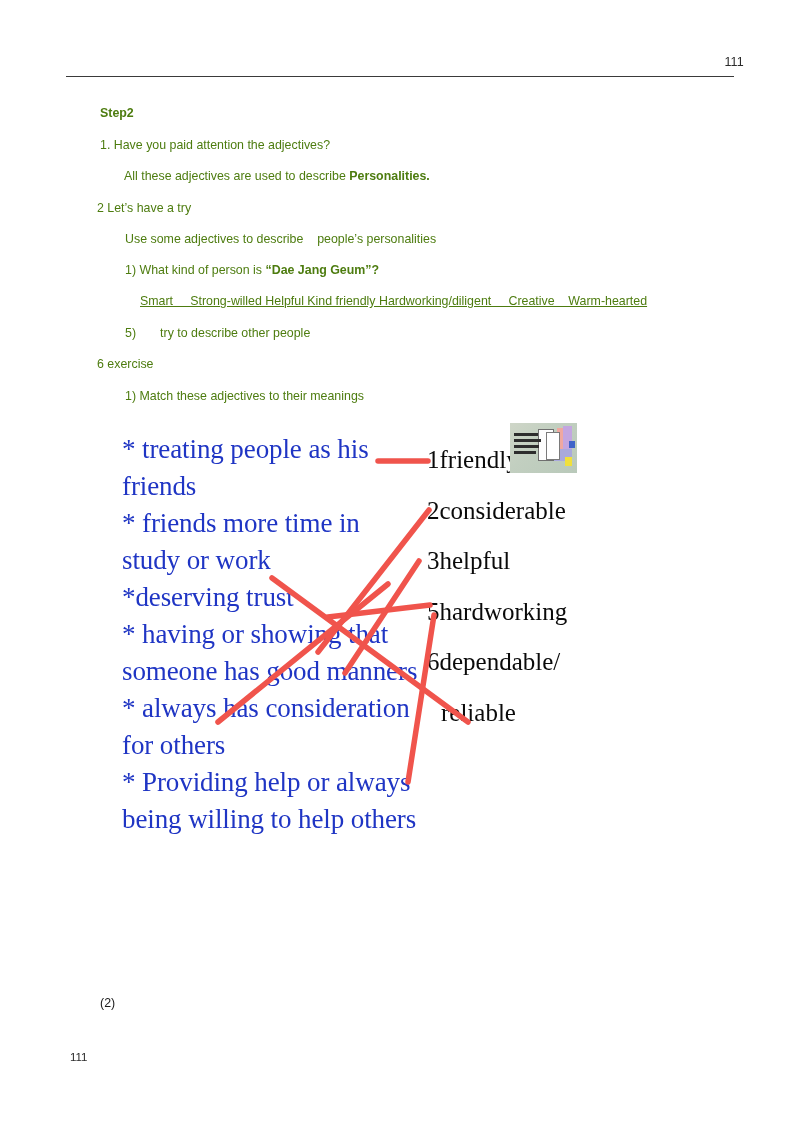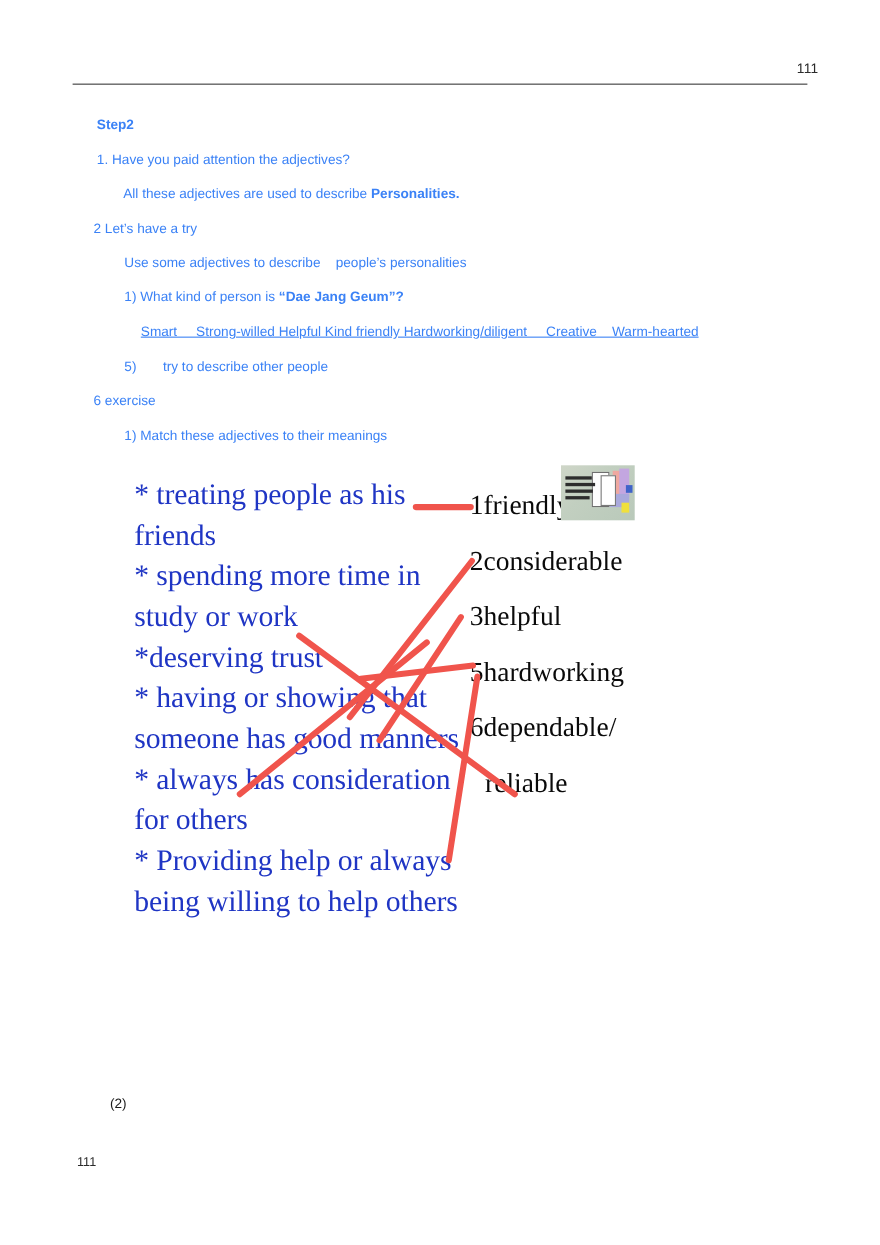--- a/index.html
+++ b/index.html
@@ -34,23 +34,24 @@
     top: 76px;
     width: 668px;
     height: 0;
     border-top: 1.6px solid #3a3a3a;
   }
 
   
   .doc-line {
     position: absolute;
     font-size: 12.4px;
-    color: #3b82f6;
+    color: #4d7c0f;
     white-space: pre;
     line-height: 1.2;
+    margin-left: 12px;
   }
   .doc-line.bold { font-weight: bold; }
   .doc-line b { font-weight: bold; }
 
   
   .match-area {
     position: absolute;
     left: 0; top: 415px;
     width: 800px; height: 390px;
   }
@@ -180,21 +181,21 @@
       <div class="doc-line" style="left: 128px; top: 294px; text-decoration: underline;"><span>Smart     Strong-willed Helpful Kind friendly Hardworking/diligent     Creative    Warm-hearted</span></div>
       <div class="doc-line" style="left: 113px; top: 326px;"><span>5)       try to describe other people</span></div>
       <div class="doc-line" style="left: 85px; top: 357px;"><span>6 exercise</span></div>
       <div class="doc-line" style="left: 113px; top: 389px;"><span>1) Match these adjectives to their meanings</span></div>
     </div>
 
   <div class="match-area">
 
     <div class="defs-col" id="defs-col" style="color: rgb(31, 53, 196);">
         <span class="def-item">* treating people as  his friends</span>
-        <span class="def-item">* spending  more time in study or work</span>
+        <span class="def-item">* friends  more time in study or work</span>
         <span class="def-item">*deserving trust</span>
         <span class="def-item">* having or showing that someone has good manners</span>
         <span class="def-item">* always has consideration for others</span>
         <span class="def-item">* Providing help or always being willing to help others</span>
       </div>
 
     <div class="adjs-col" id="adjs-col" style="color: rgb(10, 10, 10);">
         <span class="adj-item">1friendly</span>
         <span class="adj-item">2considerable</span>
         <span class="adj-item">3helpful</span>

